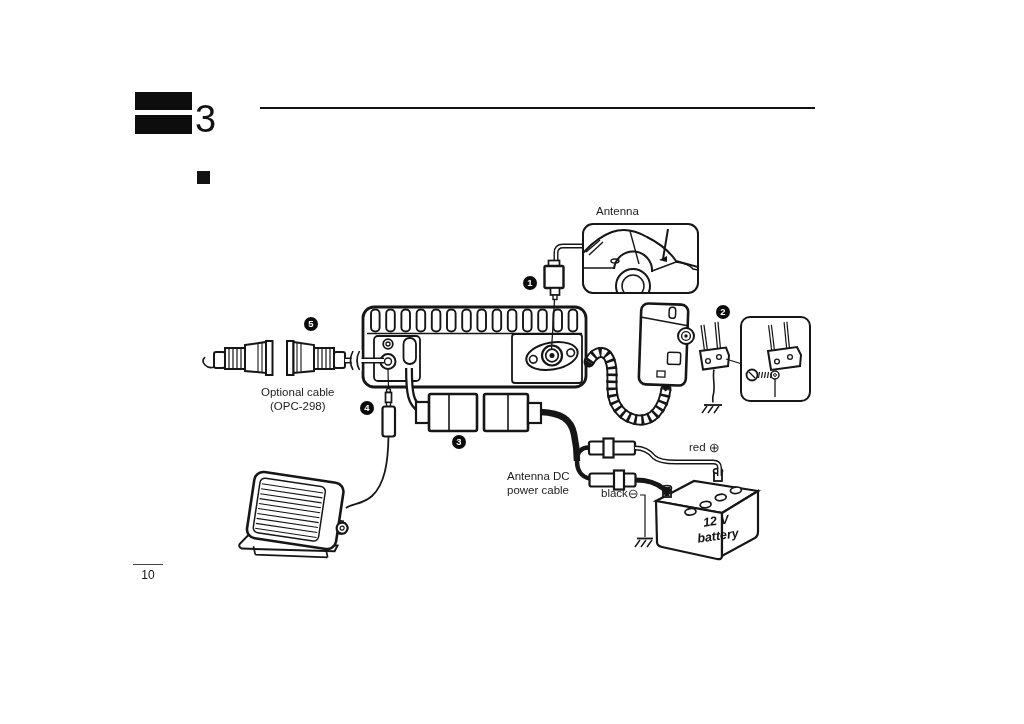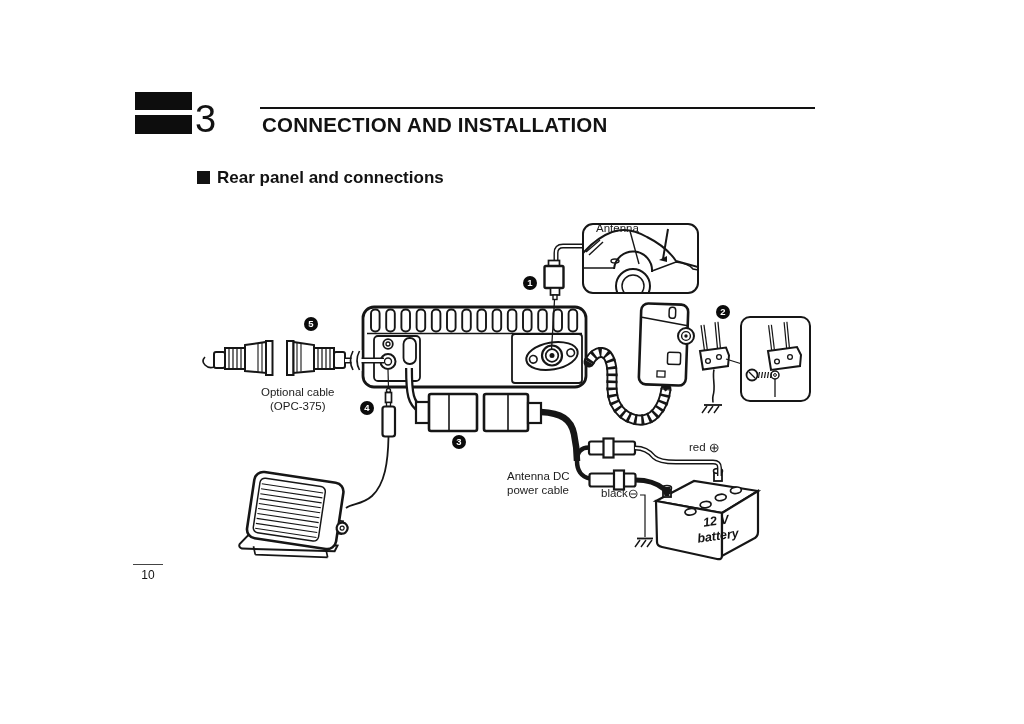--- a/index.html
+++ b/index.html
@@ -250,28 +250,27 @@
         <circle cx="344" cy="521" r="2" stroke-width="1.2"></circle>
         <path d="M259,552 l3,8 M331,544 l3,8 M262,560 L334,552" stroke-width="1.7"></path>
       </g>
     </g>
   </svg>
 
   <div class="bar b1"></div>
   <div class="bar b2"></div>
   <div class="abs chapter-number">3</div>
   <div class="abs chapter-rule"></div>
-  <div class="abs chapter-title">CONNECTION AND INSTALLATION</div>
-  <div class="abs section-heading"><span class="section-square"></span><span>Rear panel and connections</span></div>
-
-  <div class="abs dlabel" style="left:596px; top:205px;margin-top:17px;">Antenna</div>
+  <div class="abs section-heading"><span class="section-square"></span></div>
+
+  <div class="abs dlabel" style="left:596px; top:205px;">Antenna</div>
 
   <div class="abs dlabel" style="left:261px; top:386px;text-align:center;">
     <div>Optional cable</div>
-    <div>(OPC-375)</div>
+    <div>(OPC-298)</div>
   </div>
 
   <div class="abs dlabel" style="left:507px; top:470px;">
     <div>Antenna DC</div>
     <div>power cable</div>
   </div>
 
   <div class="abs dlabel" style="left:689px; top:441px;"><span>red</span> <span class="sym">⊕</span></div>
 
   <div class="abs dlabel" style="left:601px; top:487px;"><span>black</span><span class="sym">⊖</span></div>

